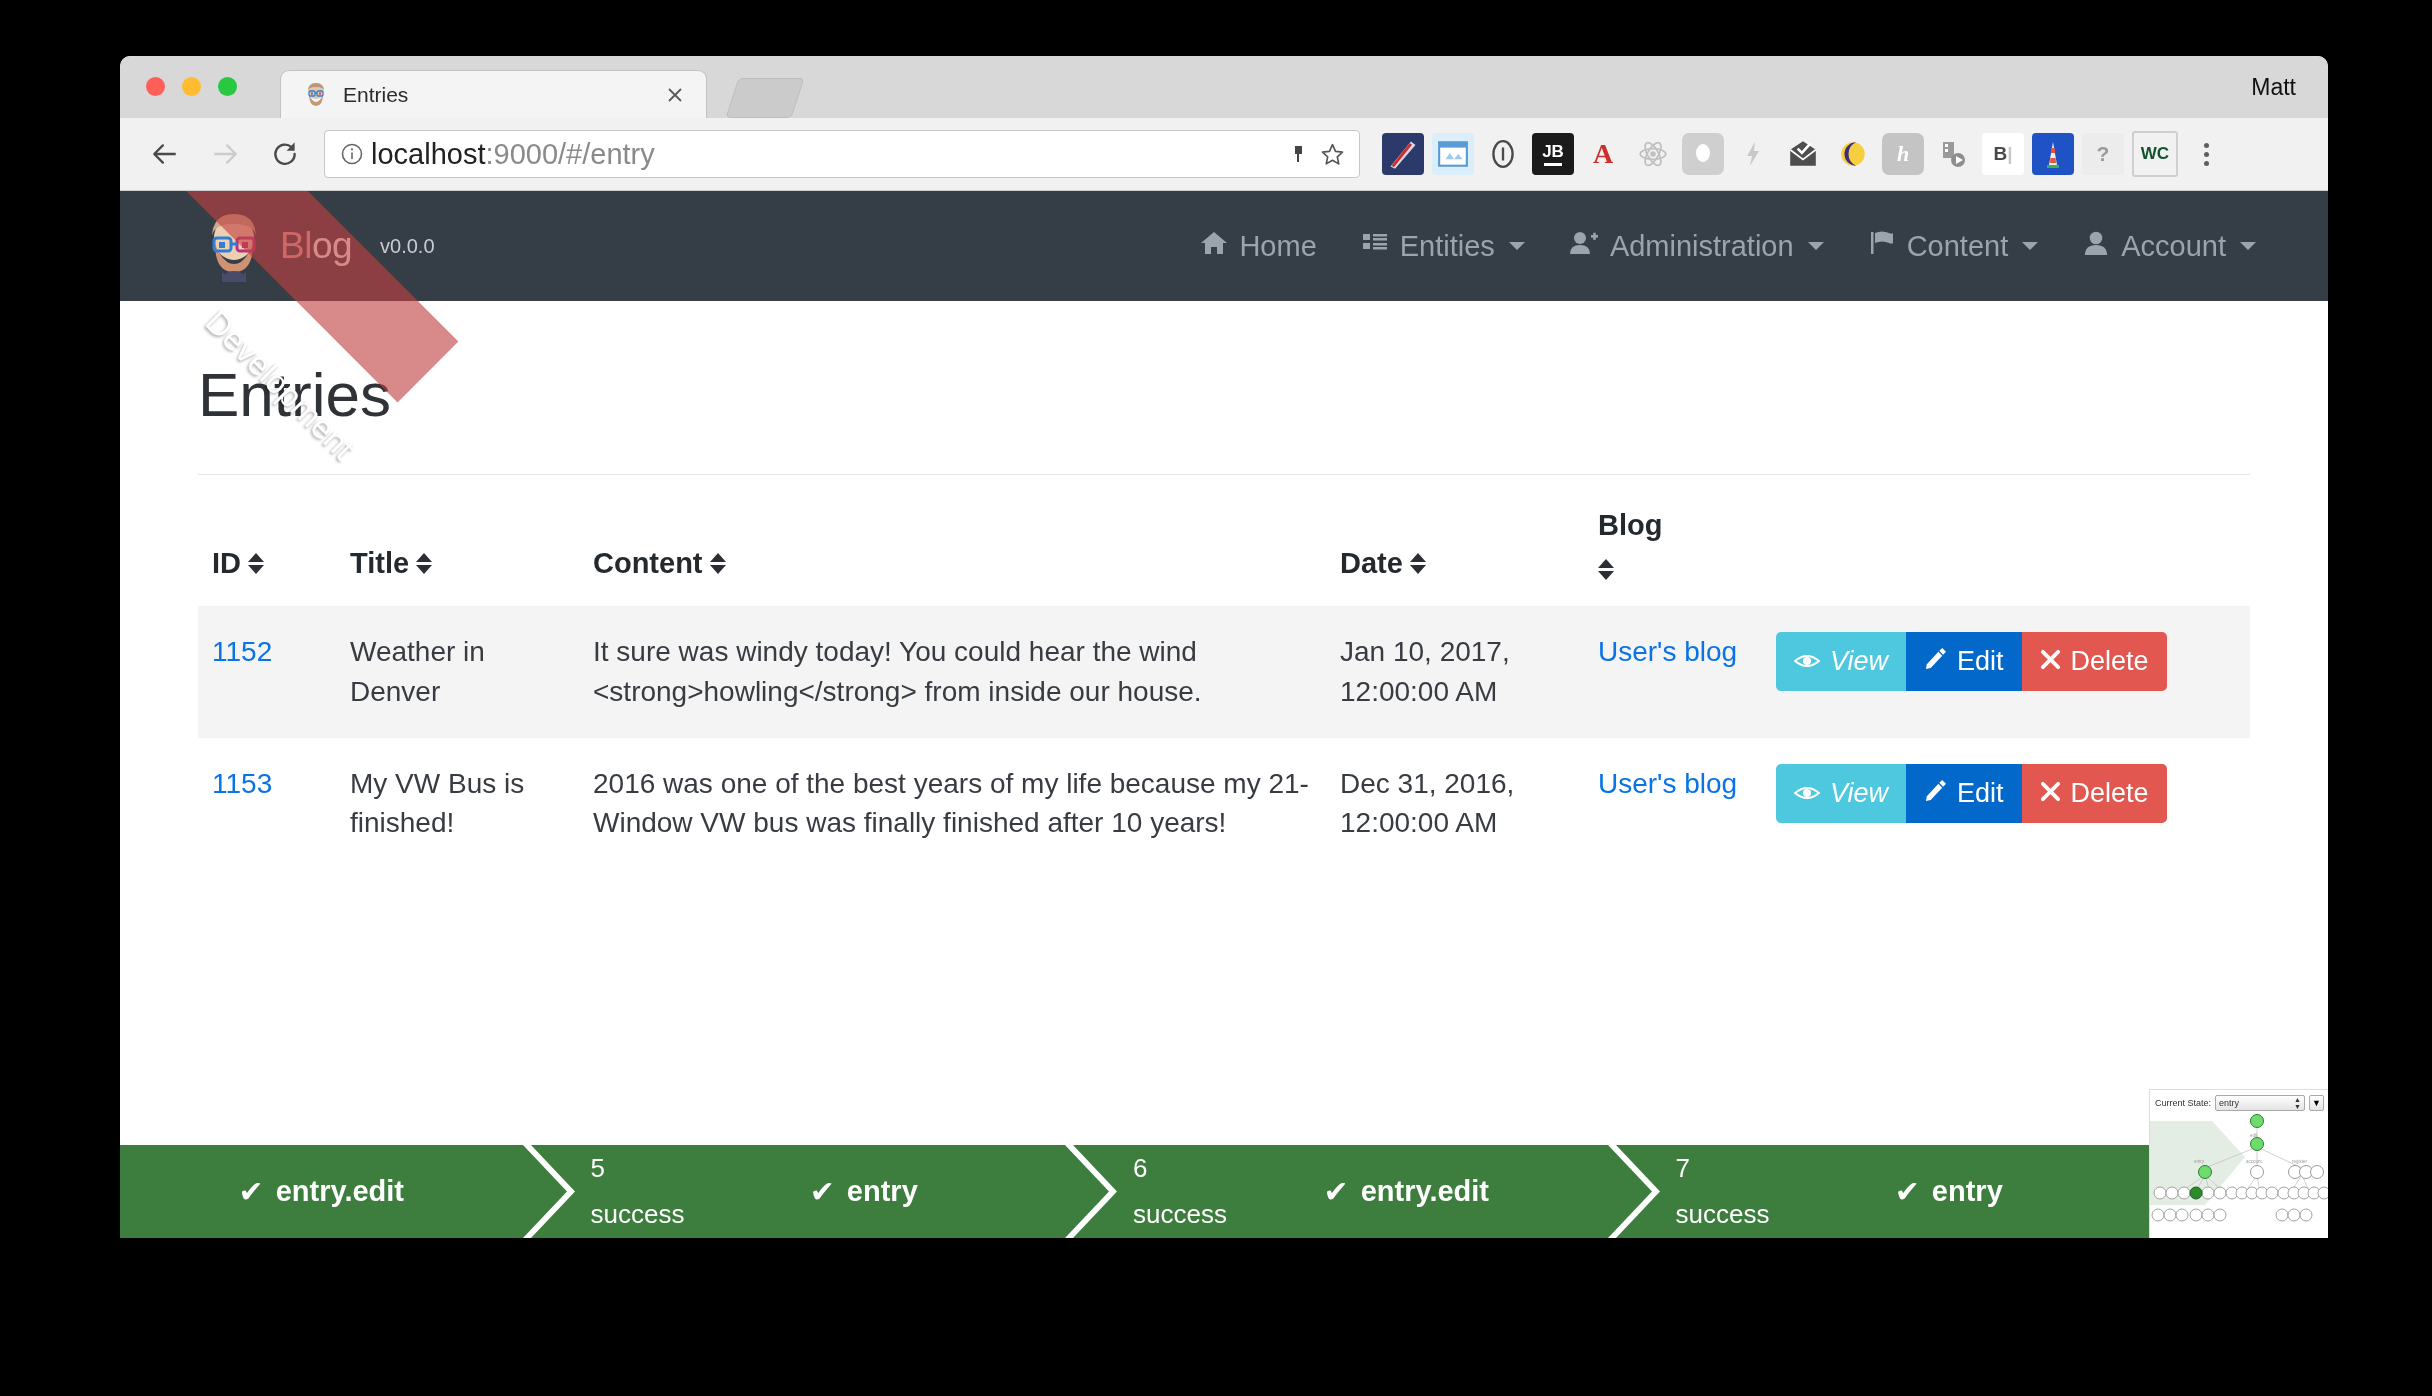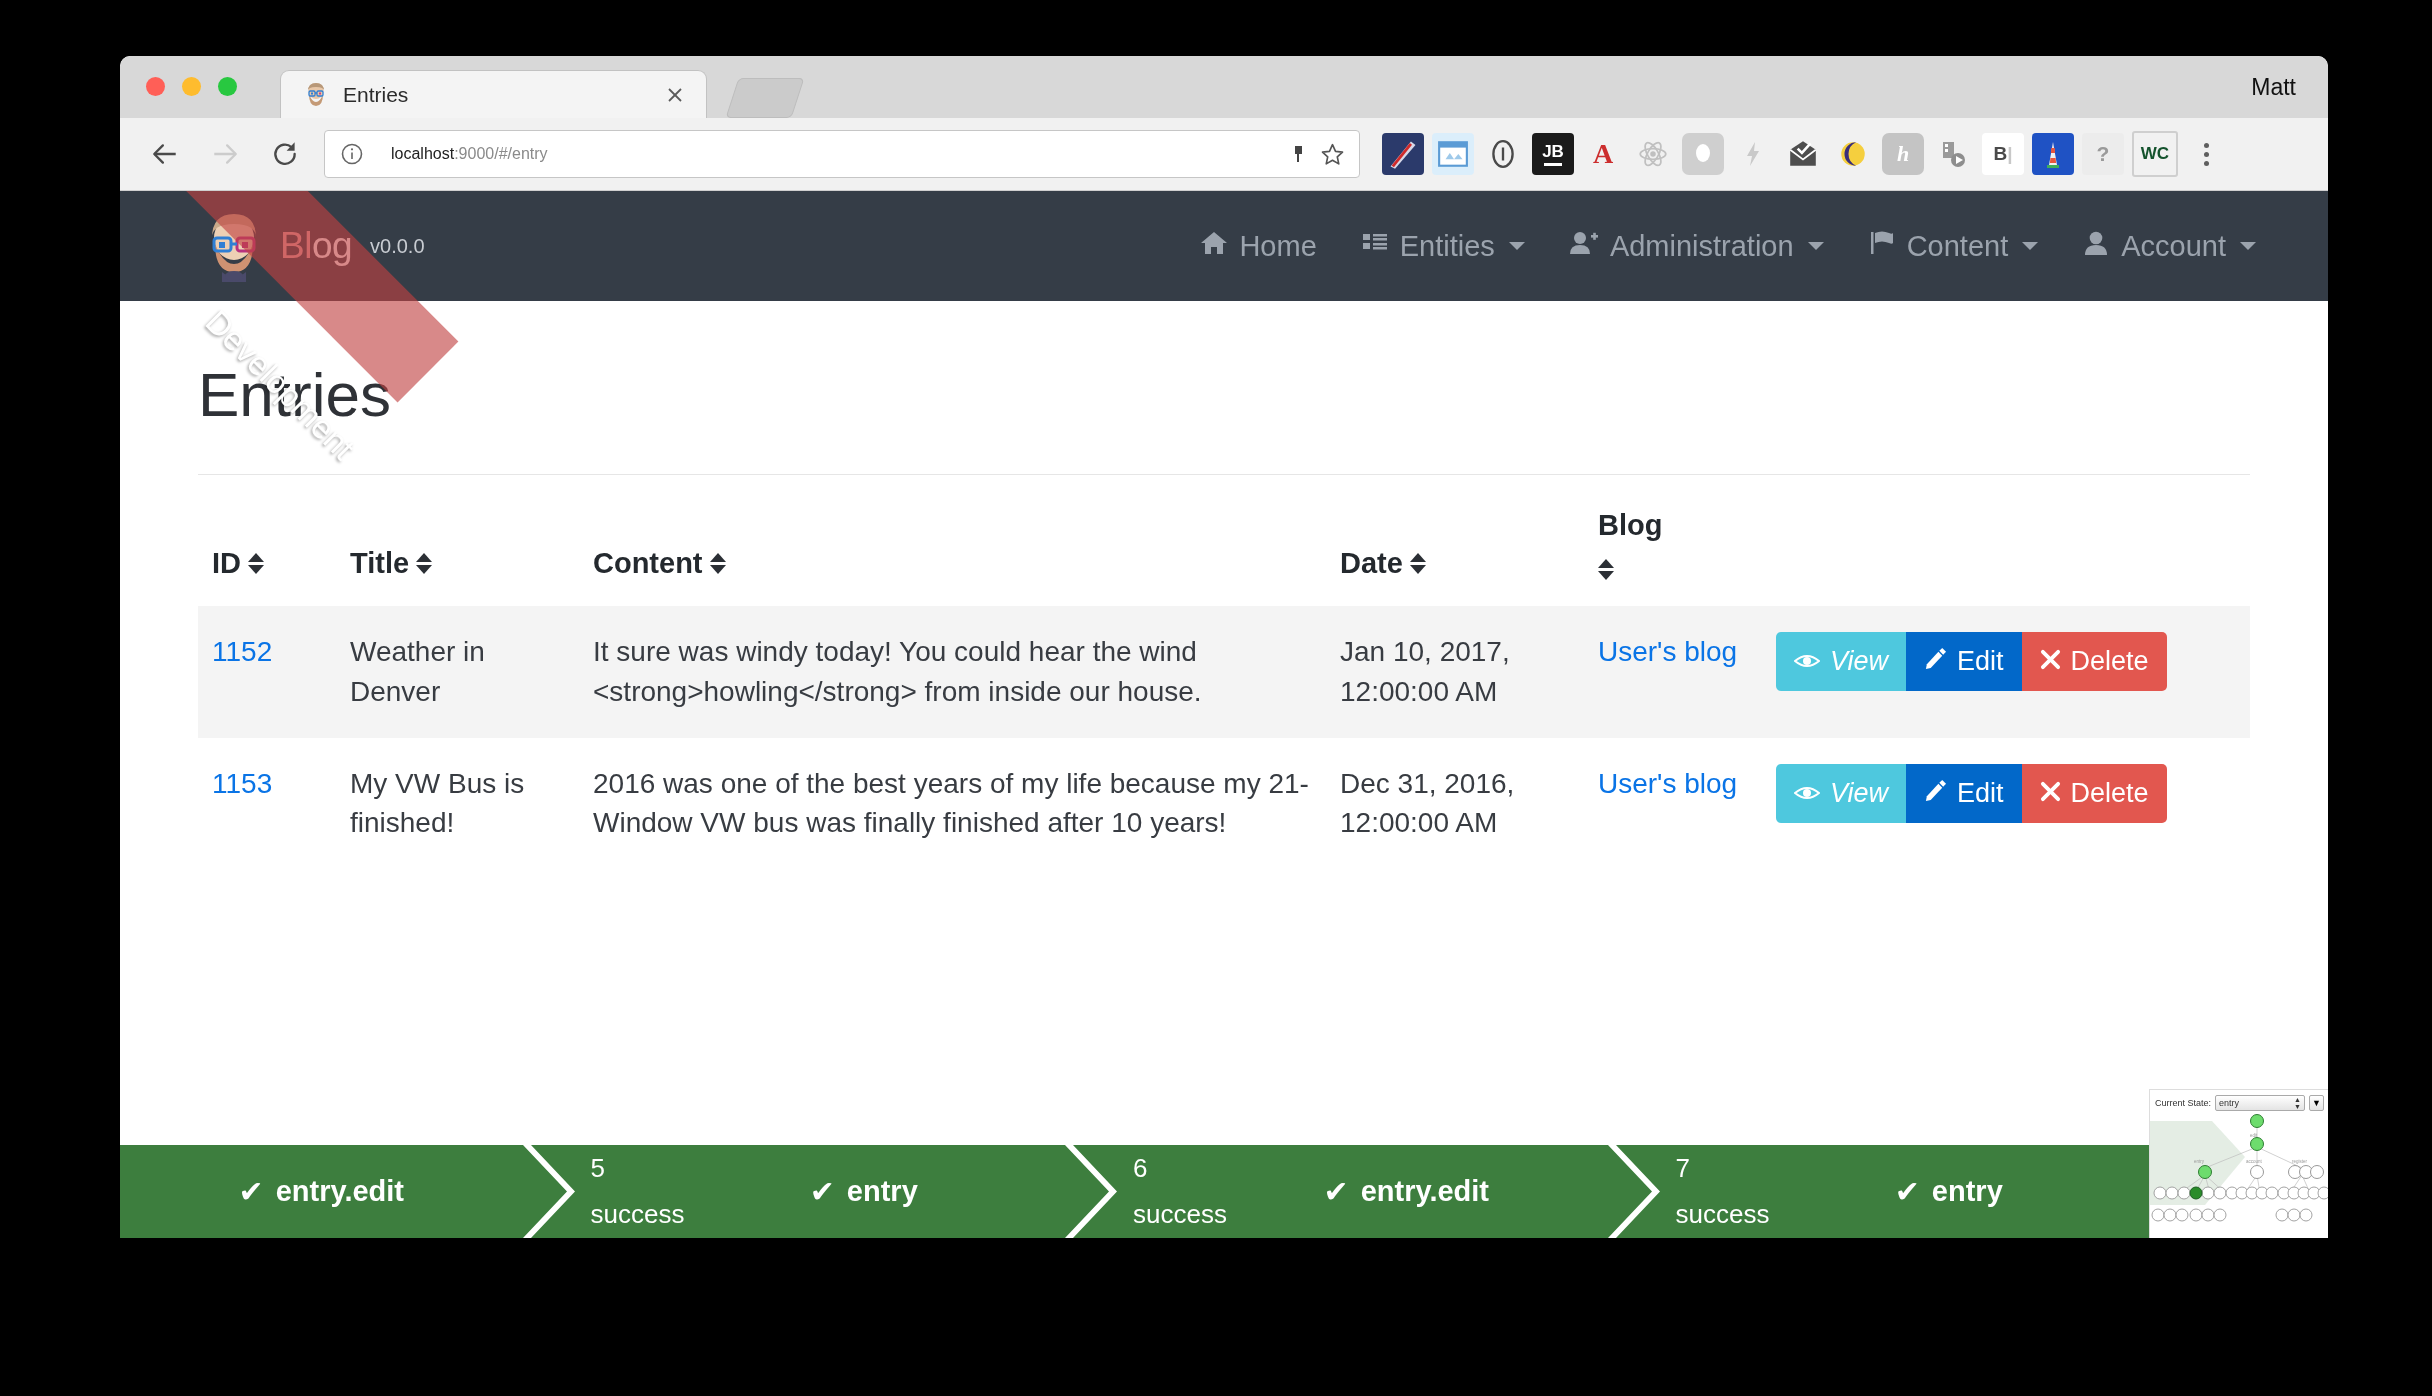--- a/index.html
+++ b/index.html
@@ -66,21 +66,21 @@
   }
   .navbtn:first-child{margin-left:22px;}
   #omnibox{
     flex:1 1 auto;height:46px;margin:0 16px 0 16px;
     background:#fff;border:1px solid #c6c6c6;border-radius:4px;
     display:flex;align-items:center;padding:0 12px;
     max-width:1010px;
   }
   .omni-info{width:30px;height:30px;flex:0 0 auto;display:flex;align-items:center;justify-content:center;}
   .omni-url{
-    flex:1 1 auto;font-size:16px;margin-left:24px;color:#8a8a8a;
+    flex:1 1 auto;font-size:29px;margin-left:4px;color:#8a8a8a;
     white-space:nowrap;overflow:hidden;
   }
   .omni-url b{color:#222;font-weight:normal;}
   .omni-ic{width:30px;height:30px;flex:0 0 auto;display:flex;align-items:center;justify-content:center;margin-left:4px;}
   #extensions{
     display:flex;align-items:center;gap:8px;flex:0 0 auto;margin-left:6px;
   }
   .ext{
     width:42px;height:42px;border-radius:4px;flex:0 0 auto;
     display:flex;align-items:center;justify-content:center;
@@ -94,21 +94,21 @@
   
   #app{position:relative;height:calc(1182px - 62px - 73px);background:#fff;overflow:hidden;}
   #navbar{
     position:relative;height:110px;background:#353d47;
     display:flex;align-items:center;
   }
   #brand{display:flex;align-items:center;margin-left:78px;z-index:3;}
   #brand-logo{width:72px;height:72px;position:relative;flex:0 0 auto;}
   #brand-text{font-size:37px;margin-left:10px;color:#fff;letter-spacing:-.5px;}
   #brand-text .b{color:#e9a3a3;}
-  #brand-ver{font-size:20px;color:#c8ccd2;margin-left:18px;}
+  #brand-ver{font-size:20px;color:#c8ccd2;margin-left:28px;}
   #navlinks{
     margin-left:auto;margin-right:72px;display:flex;align-items:center;gap:44px;
   }
   .navlink{
     display:flex;align-items:center;gap:11px;
     color:#9ba3ad;font-size:29px;white-space:nowrap;
   }
   .caret{
     width:0;height:0;border-left:8px solid transparent;border-right:8px solid transparent;
     border-top:8px solid #9ba3ad;margin-left:3px;

